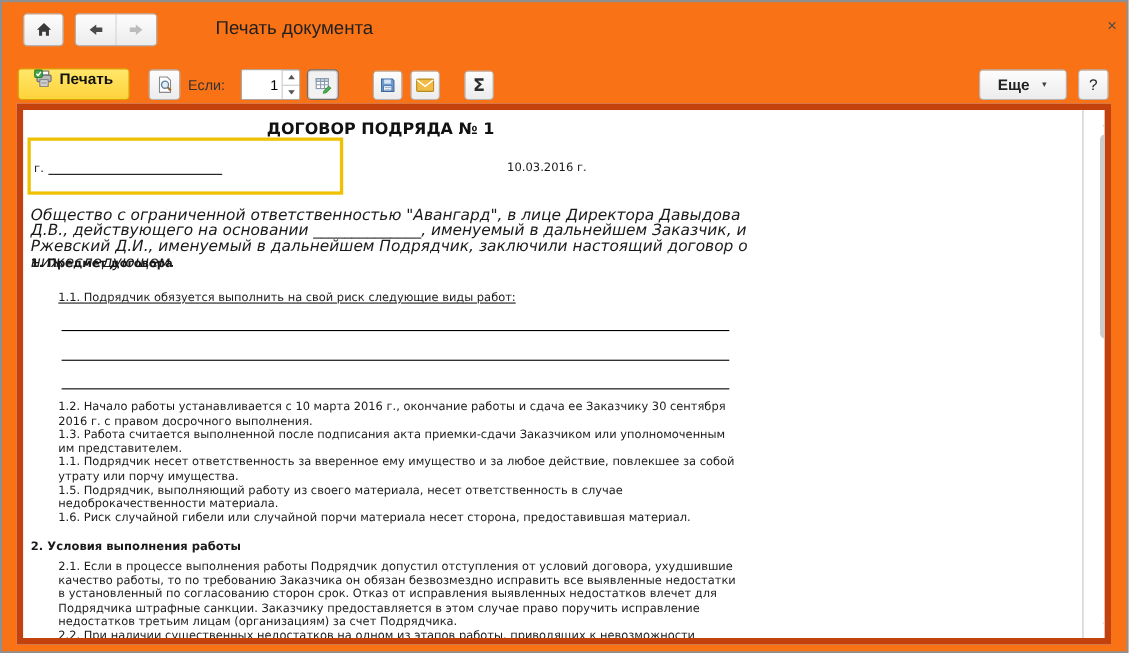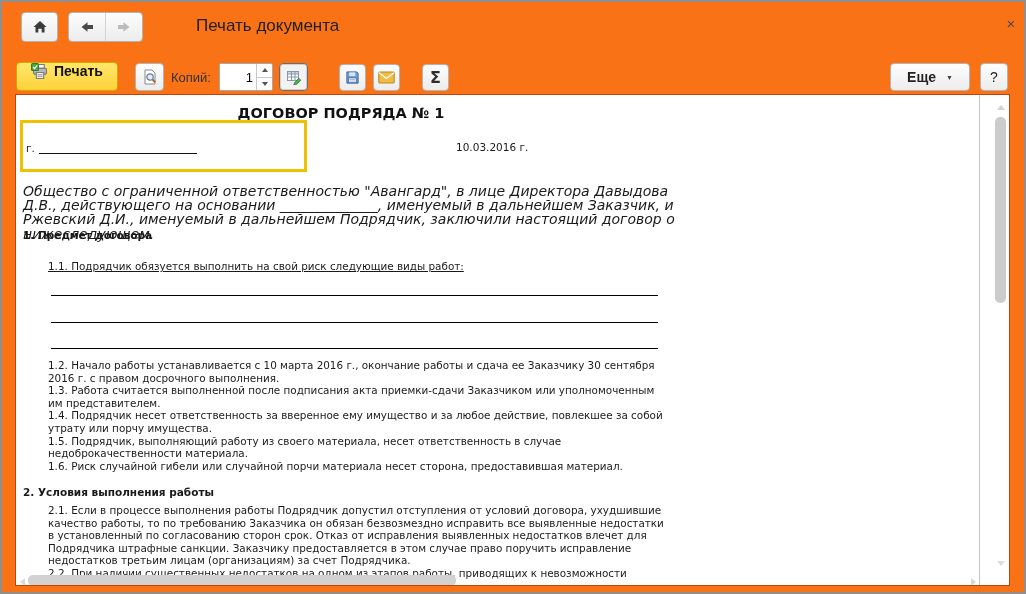--- a/index.html
+++ b/index.html
@@ -43,21 +43,21 @@
   .selected-tool { border:1px solid #6c6c6c; box-shadow:inset 0 0 0 1px #cfcfcf; background:#f2f2f2; }
   .sigma { font-size:16px; font-weight:bold; color:#2d2d2d; font-family:"DejaVu Sans",sans-serif; }
   .more-btn { position:absolute; left:888px; top:61px; width:80px; height:28px;
               gap:10px; font-size:14px; color:#222;font-weight:bold; }
   .caret { font-size:7px; color:#444; }
   .help-btn { position:absolute; left:978px; top:61px; width:28px; height:28px;
               font-size:14px; color:#222; }
 
   
   .doc { position:absolute; left:13px; top:92px; width:995px; height:492px;
-         background:#fff; border:1px solid #c2410c; overflow:hidden;
+         background:#fff; border:6px solid #c2410c; overflow:hidden;
          font-family:"DejaVu Sans",sans-serif; color:#1a1a1a; }
   .page-edge { position:absolute; left:963px; top:0; width:1px; height:100%; background:#c6c6c6; }
   .doc-title { position:absolute; left:0; top:10px; width:650px; text-align:center;
                font-weight:bold; font-size:14.5px; color:#111; }
   .sel-box { position:absolute; left:4px; top:25px; width:287px; height:52px;
              border:3px solid #eec200; }
   .city-row { position:absolute; left:10px; top:46px; font-size:10.5px; display:flex; align-items:flex-end; }
   .fill-line { display:inline-block; width:158px; height:13px; border-bottom:1.5px solid #101010; margin-left:4px; }
   .doc-date { position:absolute; left:440px; top:46px; width:210px; font-size:10.5px; }
   .intro { position:absolute; left:7px; top:89px; width:652px; font-size:14px; line-height:14.2px;font-style:italic; }
@@ -124,21 +124,21 @@
   </div>
 
   <div class="btn tool-btn" style="left:133px;">
     <svg width="16" height="16" viewBox="0 0 16 16">
       <path d="M3 1 h7 l3 3 v11 H3 z" fill="#fff" stroke="#8a8a8a"></path>
       <circle cx="8" cy="8" r="3.2" fill="rgba(205,222,240,.55)" stroke="#60809c" stroke-width="1.2"></circle>
       <line x1="10.4" y1="10.4" x2="13.2" y2="13.2" stroke="#a06a28" stroke-width="2"></line>
     </svg>
   </div>
 
-  <span class="copies-label">Копий:</span>
+  <span class="copies-label">Если:</span>
   <div class="spinner">
     <input class="spin-input" value="1" style="">
     <div class="spin-arrows">
       <div class="spin-cell">
           <div class="tri-up"></div>
         </div>
       <div class="spin-cell">
           <div class="tri-down"></div>
         </div>
     </div>
@@ -201,21 +201,21 @@
     <div class="sec-head s1-head">1. Предмет договора</div>
     <div class="clause-1-1">1.1. Подрядчик обязуется выполнить на свой риск следующие виды работ:</div>
 
     <div class="blank-line bl-1"></div>
     <div class="blank-line bl-2"></div>
     <div class="blank-line bl-3"></div>
 
     <div class="clauses-1">
       <p>1.2. Начало работы устанавливается с 10 марта 2016 г., окончание работы и сдача ее Заказчику 30 сентября 2016 г. с правом досрочного выполнения.</p>
       <p>1.3. Работа считается выполненной после подписания акта приемки-сдачи Заказчиком или уполномоченным им представителем.</p>
-      <p>1.4. Подрядчик несет ответственность за вверенное ему имущество и за любое действие, повлекшее за собой утрату или порчу имущества.</p>
+      <p>1.1. Подрядчик несет ответственность за вверенное ему имущество и за любое действие, повлекшее за собой утрату или порчу имущества.</p>
       <p>1.5. Подрядчик, выполняющий работу из своего материала, несет ответственность в случае недоброкачественности материала.</p>
       <p>1.6. Риск случайной гибели или случайной порчи материала несет сторона, предоставившая материал.</p>
     </div>
 
     <div class="sec-head s2-head">2. Условия выполнения работы</div>
     <div class="clauses-2">
       <p>2.1. Если в процессе выполнения работы Подрядчик допустил отступления от условий договора, ухудшившие качество работы, то по требованию Заказчика он обязан безвозмездно исправить все выявленные недостатки в установленный по согласованию сторон срок. Отказ от исправления выявленных недостатков влечет для Подрядчика штрафные санкции. Заказчику предоставляется в этом случае право поручить исправление недостатков третьим лицам (организациям) за счет Подрядчика.</p>
       <p>2.2. При наличии существенных недостатков на одном из этапов работы, приводящих к невозможности</p>
     </div>
 

